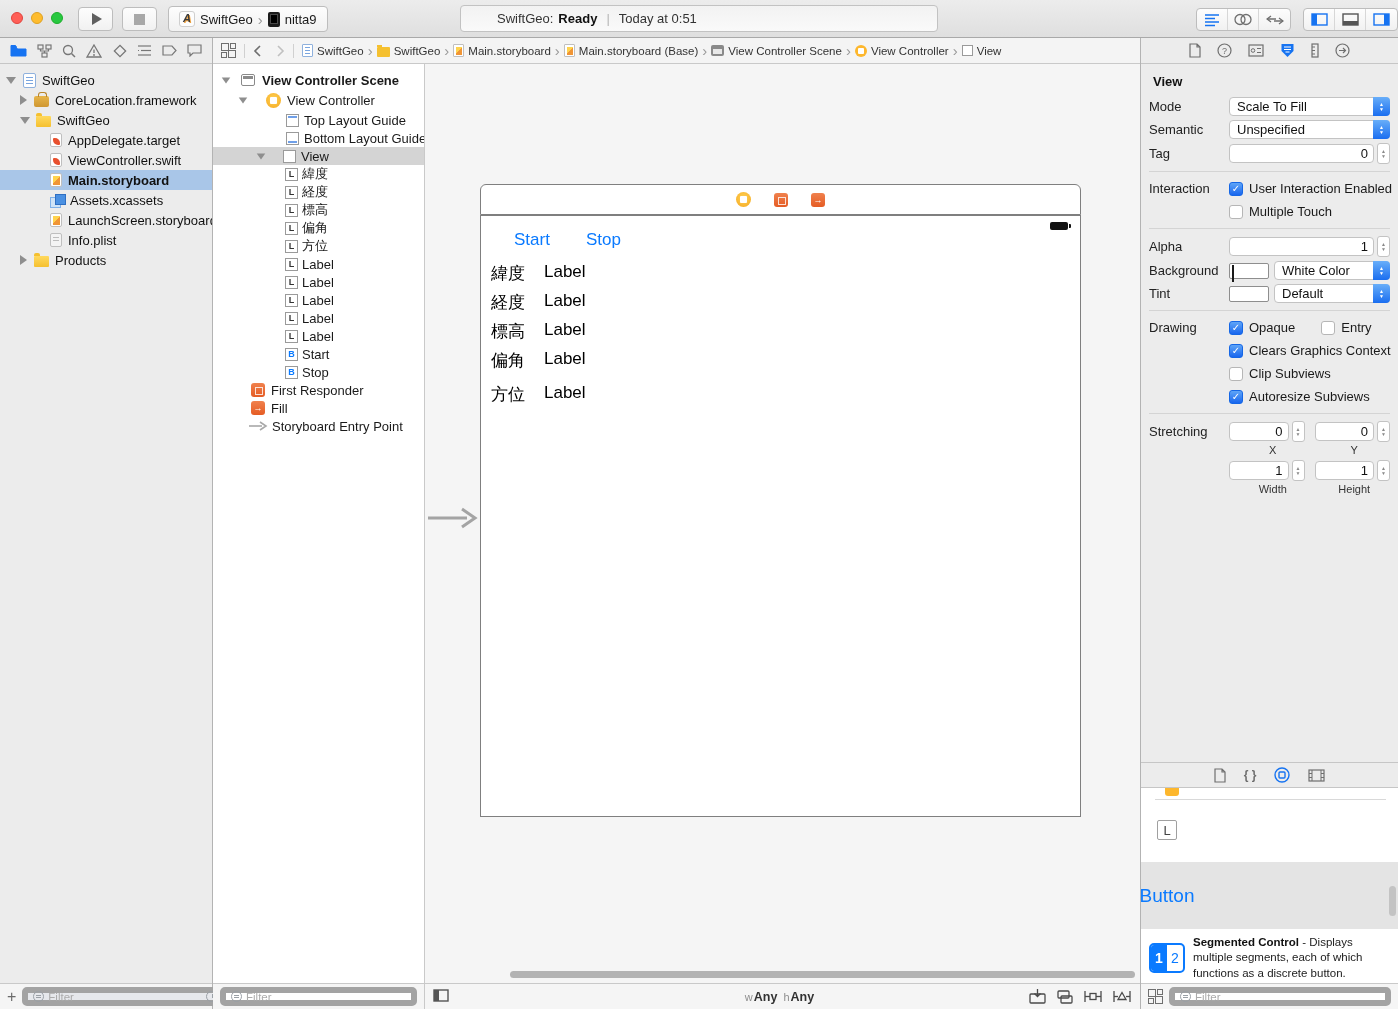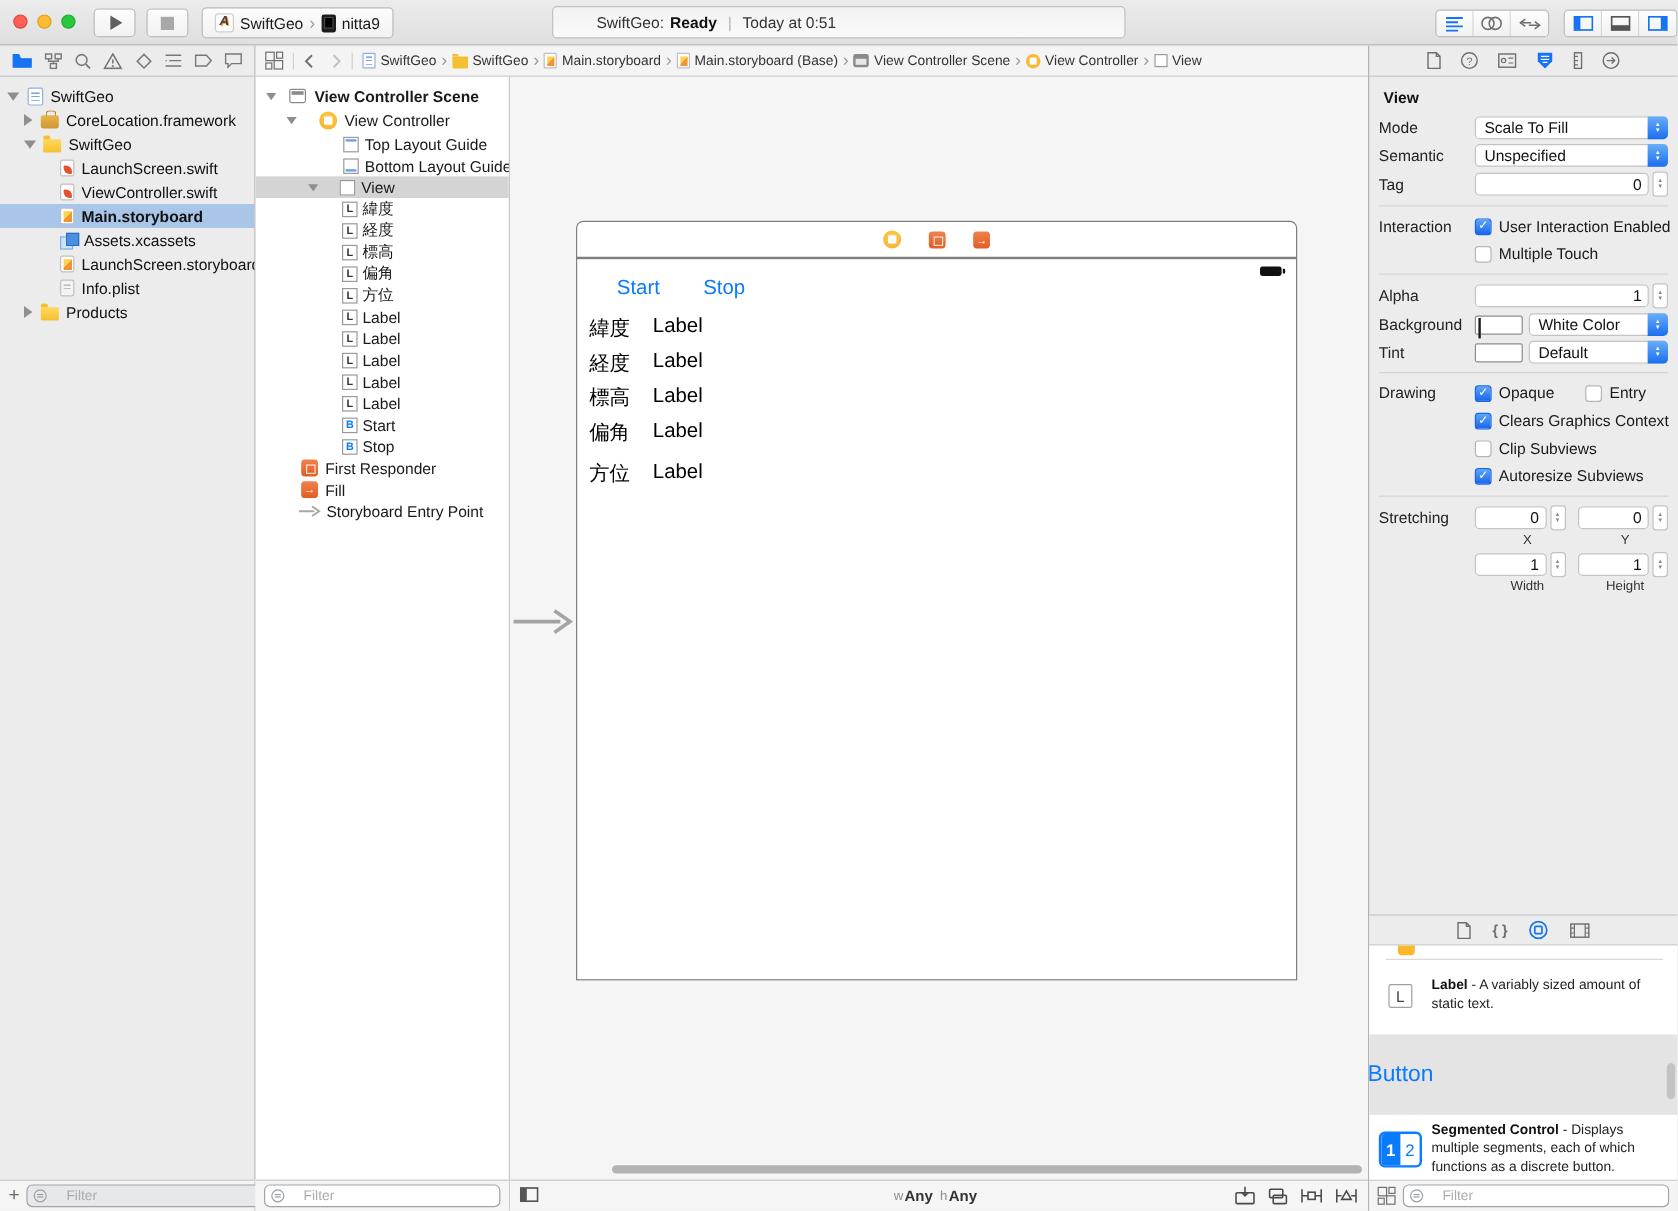--- a/index.html
+++ b/index.html
@@ -131,21 +131,21 @@
   .hscroll { position:absolute; left:85px; bottom:5px; width:625px; height:7px; background:#b3b3b3; border-radius:4px; }
 
   .size-bar { height:26px; background:#f5f5f5; border-top:1px solid #c9c9c9; position:relative; display:flex; align-items:center; justify-content:center; }
   .size-bar .wh { color:#8e8e8e; font-size:11px; }
   .size-bar .whv { color:#333; font-size:12.5px; font-weight:bold; margin:0 6px 0 1px; }
   .sb-left { position:absolute; left:8px; top:5px; }
   .sb-right { position:absolute; right:8px; top:4px; display:flex; gap:9px; }
 
   
   .panel-bottom { height:26px; background:#f5f5f5; border-top:1px solid #c9c9c9; display:flex; align-items:center; padding:0 7px; gap:6px; }
-  .filter-field { flex:1; height:19px; border:1px solid #a3a3a3; border-radius:5px; background:#fff; display:flex; align-items:center; padding:0 5px; gap:16px; }
+  .filter-field { flex:1; height:19px; border:6px solid #a3a3a3; border-radius:5px; background:#fff; display:flex; align-items:center; padding:0 5px; gap:4px; }
   .filter-field.inset { background:#e6e8ec; }
   .filter-field input { flex:1; border:none; outline:none; background:transparent; font-size:11.5px; color:#333; font-family:inherit; min-width:10px; }
   .filter-field input::placeholder { color:#ababab; }
   .filter-ic { width:11px; height:11px; border:1px solid #9aa0a6; border-radius:50%; position:relative; flex:none; }
   .filter-ic::after { content:""; position:absolute; left:2px; right:2px; top:3px; height:1px; background:#9aa0a6; box-shadow:0 2px 0 #9aa0a6; }
   .plus-ic { color:#6b6b6b; font-size:16px; line-height:1; }
   .clock-ic { width:11px; height:11px; border:1px solid #9aa0a6; border-radius:50%; position:relative; flex:none; }
   .clock-ic::after { content:""; position:absolute; left:5px; top:2px; width:1px; height:4px; background:#9aa0a6; }
   .scope-ic { width:11px; height:11px; border:1px solid #9aa0a6; position:relative; flex:none; }
   .scope-ic::after { content:""; position:absolute; left:2px; top:2px; right:2px; bottom:2px; border:1px solid #9aa0a6; }
@@ -359,21 +359,21 @@
         <span class="fi fi-framework" style="margin-left:7px"></span>
         <span class="lbl" style="margin-left:6px">CoreLocation.framework</span>
       </div>
       <div class="frow" style="padding-left:20px">
         <span class="tri down"></span>
         <span class="fi fi-folder" style="margin-left:6px"></span>
         <span class="lbl" style="margin-left:6px">SwiftGeo</span>
       </div>
       <div class="frow" style="padding-left:50px">
         <span class="fi fi-swift"></span>
-        <span class="lbl" style="margin-left:6px">LaunchScreen.swift</span>
+        <span class="lbl" style="margin-left:6px">AppDelegate.target</span>
       </div>
       <div class="frow" style="padding-left:50px">
         <span class="fi fi-swift"></span>
         <span class="lbl" style="margin-left:6px">ViewController.swift</span>
       </div>
       <div class="frow selected" style="padding-left:50px">
         <span class="fi fi-storyboard"></span>
         <span class="lbl" style="margin-left:6px">Main.storyboard</span>
       </div>
       <div class="frow" style="padding-left:50px">
@@ -865,21 +865,20 @@
               </svg>
             </span>
         </div>
         <div class="lib-list">
           <span class="lib-partial"></span>
           <span class="lib-div"></span>
           <div class="lib-item" style="top:13px;height:58px">
             <span class="lib-icon-zone">
                 <span class="lib-L">L</span>
               </span>
-            <span class="lib-text"><b>Label</b> <span>- A variably sized amount of static text.</span></span>
           </div>
           <div class="lib-item selected" style="top:74px;height:67px">
             <span class="lib-icon-zone">
                 <span class="lib-buttonword">Button</span>
               </span>
           </div>
           <div class="lib-item" style="top:144px;height:52px">
             <span class="lib-icon-zone">
                 <span class="lib-seg">
                   <span class="s1">1</span>

